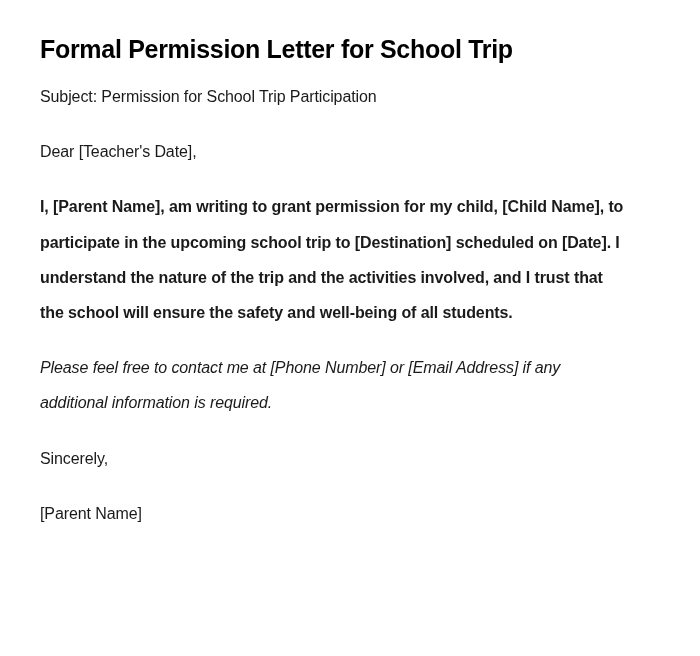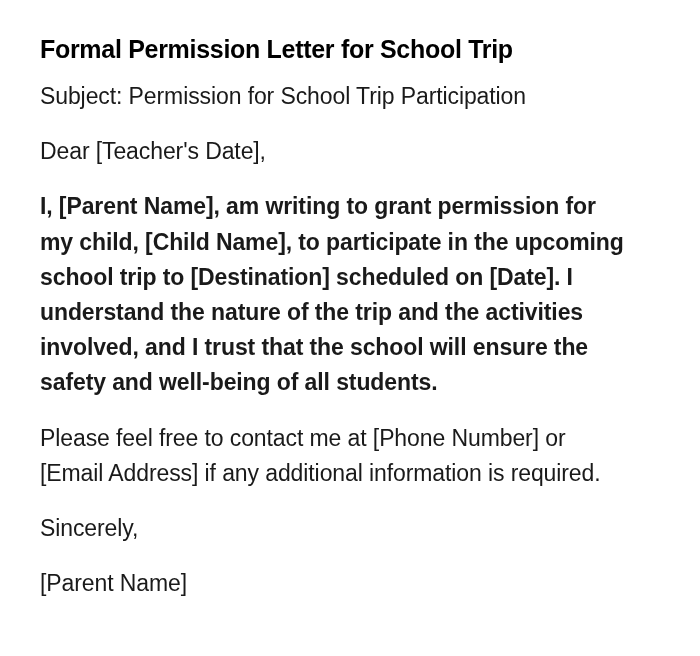--- a/index.html
+++ b/index.html
@@ -24,29 +24,29 @@
     .title {
       font-family: "Liberation Sans", sans-serif;
       font-weight: bold;
       font-size: 25px;
       letter-spacing: -0.3px;
       line-height: 34px;
       margin: 0 0 13px 0;
       color: #000000;
     }
     .para {
-      font-size: 23px;
+      font-size: 16px;
       line-height: 35.2px;
       margin: 8px 0 20px 0;
       color: #1a1a1a;
       letter-spacing: -0.1px;
     }
     .subject { margin-bottom: 20px; }
     .body-para { width: 590px; font-weight: bold; }
-    .contact-para { width: 590px; }
+    .contact-para { width: 590px; font-style: italic; }
   </style>
 </head>
 <body>
 
 <div class="page">
   <h1 class="title">Formal Permission Letter for School Trip</h1>
   <p class="para subject">Subject: Permission for School Trip Participation</p>
   <p class="para">Dear [Teacher's Date],</p>
   <p class="para body-para">I, [Parent Name], am writing to grant permission for my child, [Child Name], to participate in the upcoming school trip to [Destination] scheduled on [Date]. I understand the nature of the trip and the activities involved, and I trust that the school will ensure the safety and well-being of all students.</p>
   <p class="para contact-para">Please feel free to contact me at [Phone Number] or [Email Address] if any additional information is required.</p>

